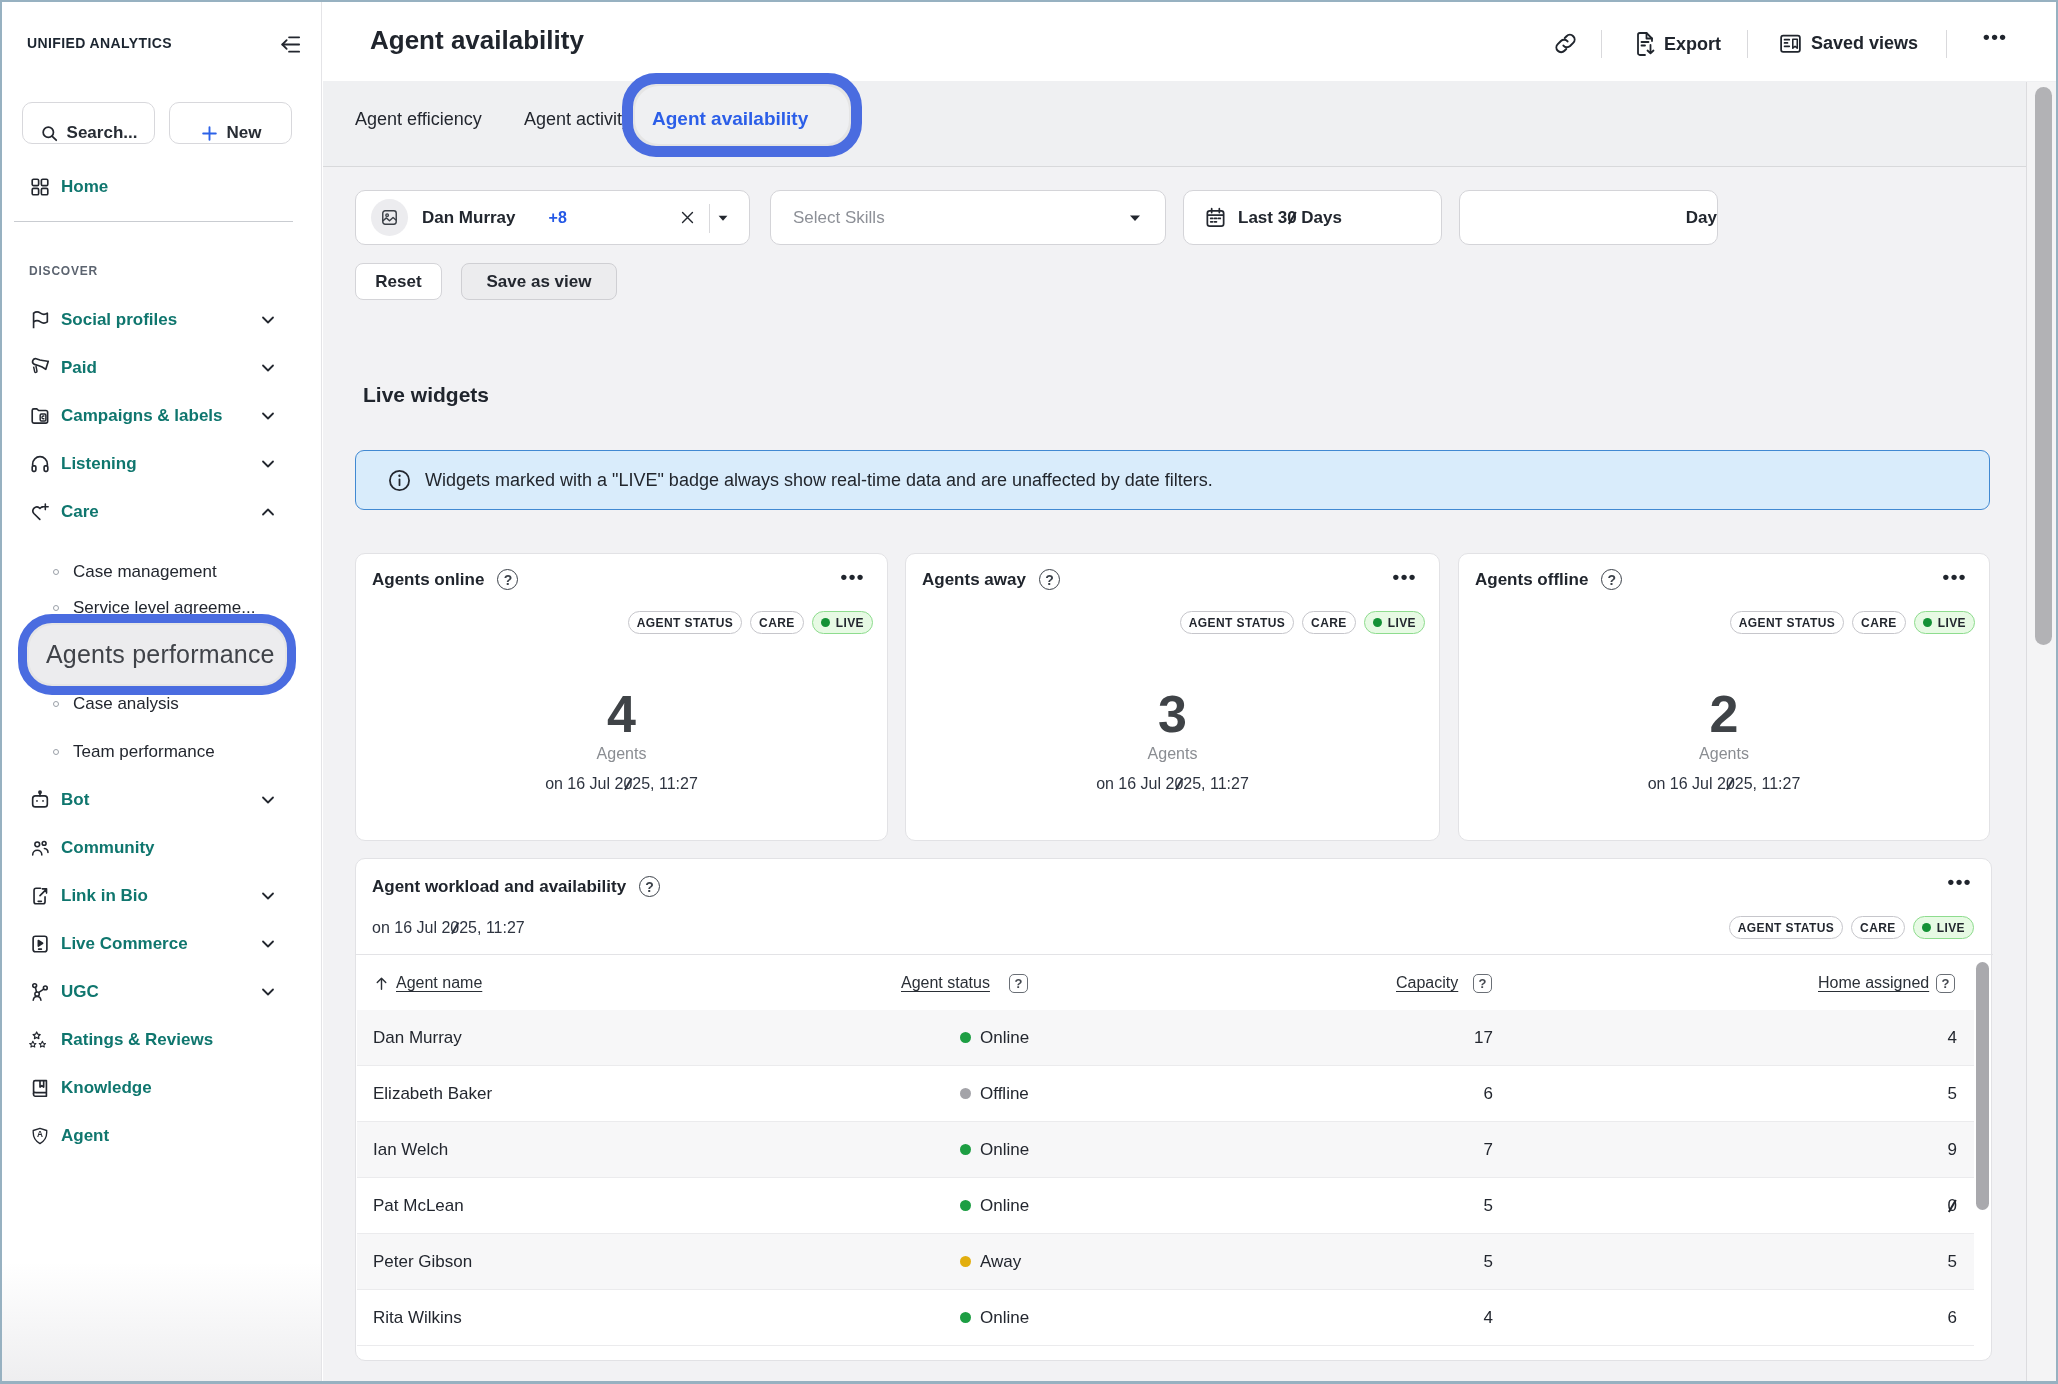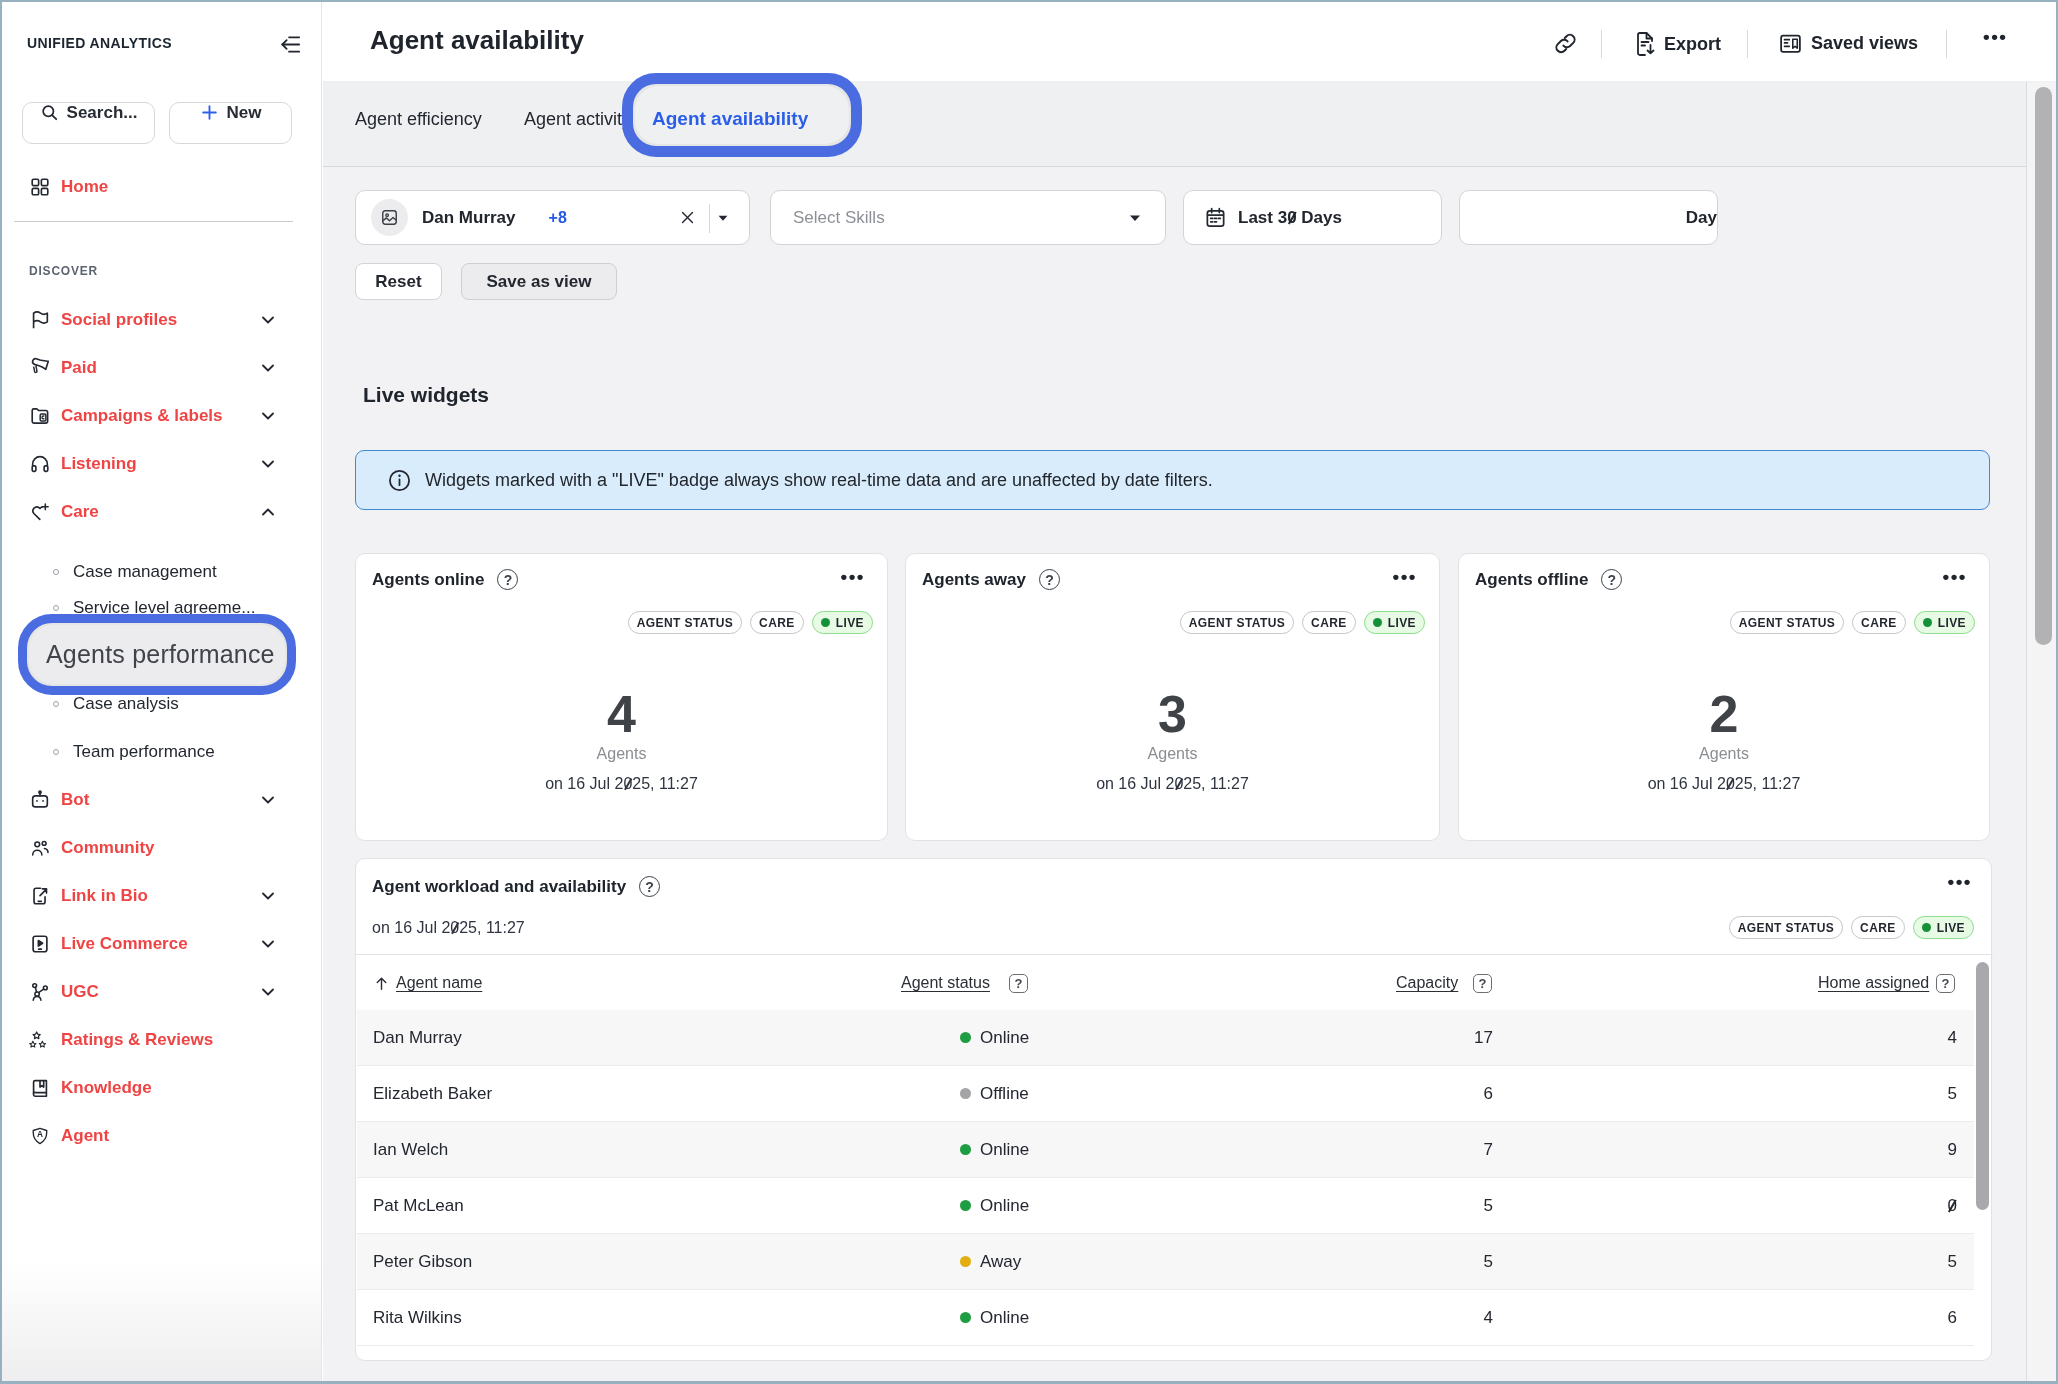--- a/index.html
+++ b/index.html
@@ -5,24 +5,24 @@
 * { margin:0; padding:0; box-sizing:border-box; }
 html,body { width:2058px; height:1384px; }
 body { font-family:"Liberation Sans", sans-serif; color:#21262e; background:#fff; position:relative; overflow:hidden; }
 .frame { position:absolute; inset:0; border:2px solid #97b1c1; border-bottom-width:3px; pointer-events:none; z-index:99; }
 svg { display:block; }
 
 
 #sidebar { position:absolute; left:2px; top:2px; width:320px; height:1380px; background:#fff; border-right:1px solid #e4e4e7; }
 #sidebar .brand { position:absolute; left:25px; top:33px; font-size:14px; font-weight:700; letter-spacing:0.4px; color:#1c2530; }
 #sidebar .collapse { position:absolute; left:277px; top:31px; }
-.btn-outline { position:absolute; height:42px; border:1px solid #d8d8dc; border-radius:10px; background:#fff; display:flex; align-items:flex-start; justify-content:center; font-weight:700; font-size:17px; color:#272c34; }
+.btn-outline { position:absolute; height:42px; border:1px solid #d8d8dc; border-radius:10px; background:#fff; display:flex; align-items:flex-end; justify-content:center; font-weight:700; font-size:17px; color:#272c34; }
 .navitem { position:absolute; left:0; width:320px; height:48px; display:flex; align-items:center; }
 .navitem .ic { width:22px; height:22px; margin-left:27px; flex:none; }
-.navitem .lbl { margin-left:10px; font-size:17px; font-weight:700; color:#ef4444; }
+.navitem .lbl { margin-left:10px; font-size:17px; font-weight:700; color:#0f766e; }
 .navitem .chev { position:absolute; right:46px; }
 .subitem { position:absolute; left:0; width:320px; height:48px; display:flex; align-items:center; font-size:17px; color:#23272f; }
 .subitem .dot { width:6px; height:6px; border:1.5px solid #9aa0a8; border-radius:50%; margin-left:51px; margin-right:14px; flex:none; }
 .sectlbl { position:absolute; left:27px; font-size:12px; font-weight:700; letter-spacing:0.8px; color:#5c6470; }
 .divider { position:absolute; left:12px; width:279px; border-top:1.5px solid #c9ccd1; }
 .callout { position:absolute; border:9px solid #4a6ce0; background:#e5e5e5; z-index:50; }
 .callout::before { content:""; position:absolute; inset:2px; background:#ececee; border-radius:24px; }
 .callout.tabc::before { background:#eff0f2; }
 
 

